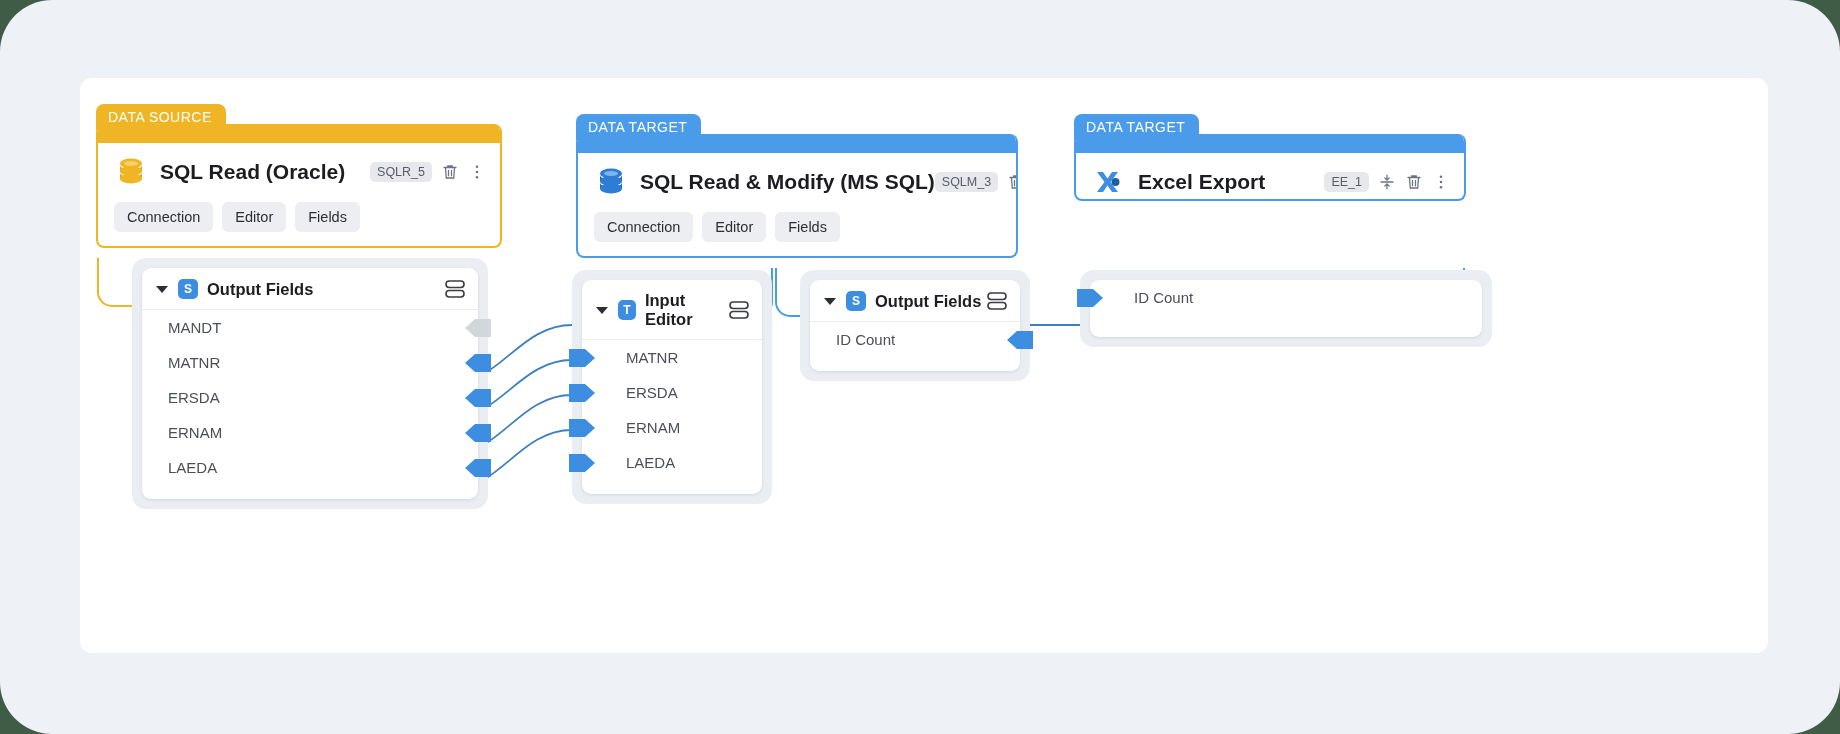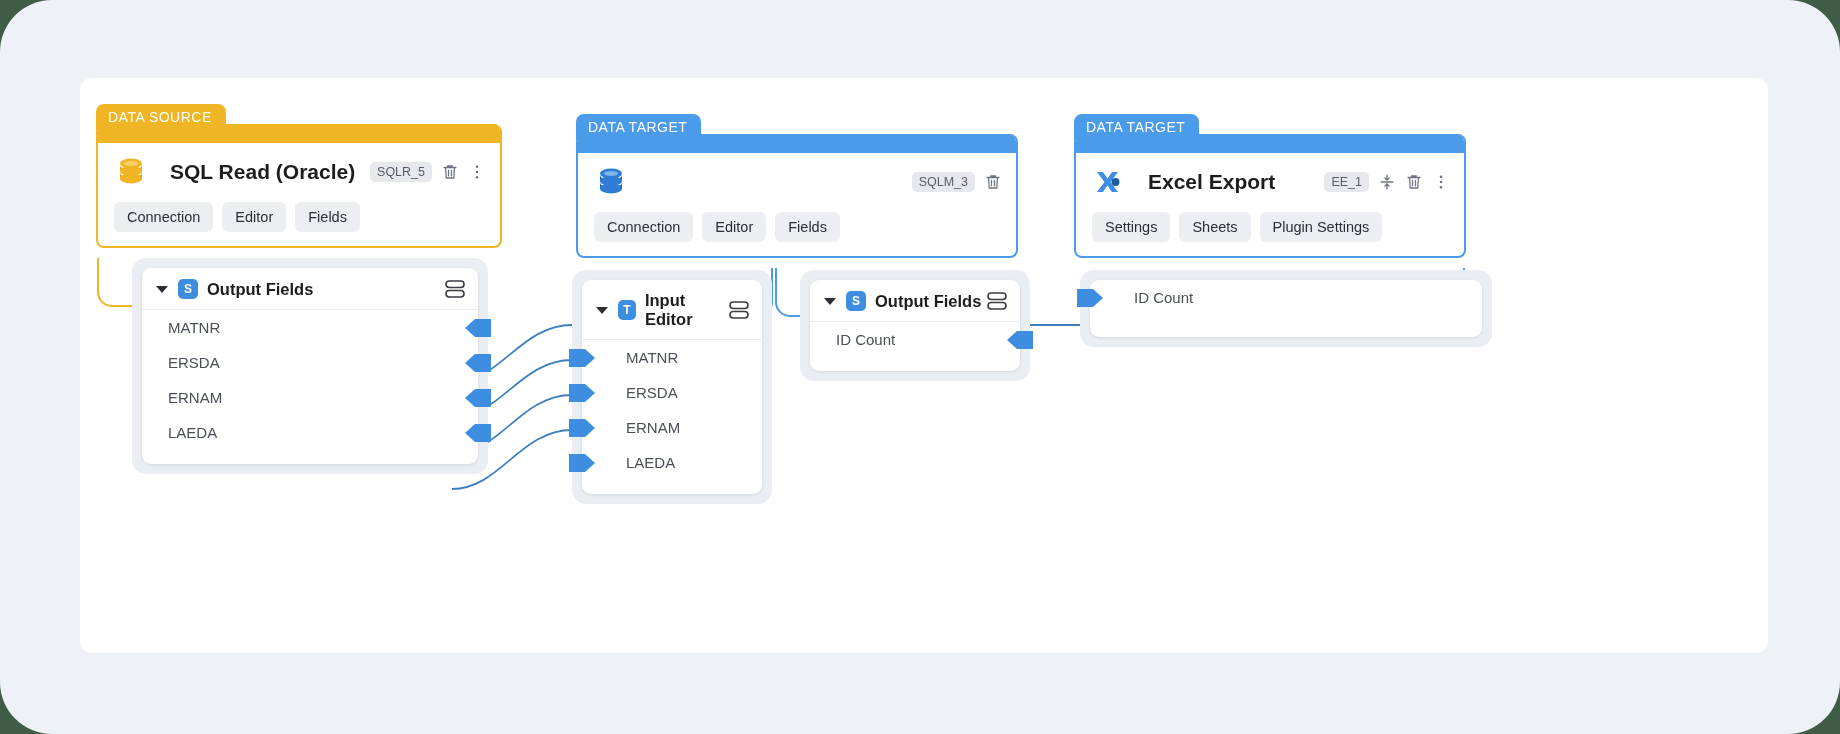--- a/index.html
+++ b/index.html
@@ -48,21 +48,21 @@
   .node-stripe {
     height: 19px; width: 100%;
   }
   .node-head {
     display: flex; align-items: center;
     padding: 12px 14px 0 16px;
   }
   .node-icon { width: 34px; height: 34px; flex: 0 0 34px; display: flex; align-items: center; justify-content: center; }
   .node-title {
     font-size: 21px; font-weight: bold; color: #1b1d21;
-    margin-left: 22px; white-space: nowrap;
+    margin-left: 12px; white-space: nowrap;
   }
   .head-right { margin-left: auto; display: flex; align-items: center; gap: 9px; }
   .badge {
     background: #e6e8ec; color: #575c66;
     font-size: 12.5px; border-radius: 5px;
     padding: 3px 7px; white-space: nowrap;
   }
   .hicon { width: 18px; height: 18px; color: #6d7380; display:block; }
   .tabs { display: flex; gap: 9px; padding: 13px 16px 14px 16px; }
   .tab {
@@ -190,20 +190,28 @@
           <span class="panel-title">Output Fields</span>
           <span class="list-icon">
             <svg width="22" height="20" viewBox="0 0 22 20" fill="none" stroke="#3a3d43" stroke-width="1.6">
               <rect x="2" y="2" width="18" height="6.5" rx="3.2"></rect>
               <rect x="2" y="11.5" width="18" height="6.5" rx="3.2"></rect>
             </svg>
           </span>
         </div>
         <div>
           <div class="field-row">
+            <span>MANDT</span>
+            <span class="port out">
+              <svg width="26" height="22" viewBox="0 0 26 22">
+                  <path d="M26 2 H10 L0 11 L10 20 H26 Z" fill="#d3d6db"></path>
+                </svg>
+            </span>
+          </div>
+          <div class="field-row">
             <span>MATNR</span>
             <span class="port out">
               <svg width="26" height="22" viewBox="0 0 26 22">
                   <path d="M26 2 H10 L0 11 L10 20 H26 Z" fill="#3d8ee0"></path>
                 </svg>
             </span>
           </div>
           <div class="field-row">
             <span>ERSDA</span>
             <span class="port out">
@@ -241,20 +249,21 @@
           <span class="node-icon">
             <svg width="28" height="30" viewBox="0 0 28 30">
               <ellipse cx="14" cy="6.5" rx="11" ry="5" fill="#2f7cd6"></ellipse>
               <ellipse cx="14" cy="6.5" rx="7" ry="2.6" fill="#7db6ee"></ellipse>
               <path d="M3 8 v5.5 a11 5 0 0 0 22 0 V8 a11 5 0 0 1 -22 0 z" fill="#1d66bd"></path>
               <ellipse cx="14" cy="14" rx="11" ry="5" fill="#2f7cd6"></ellipse>
               <path d="M3 15.5 v5.5 a11 5 0 0 0 22 0 V15.5 a11 5 0 0 1 -22 0 z" fill="#1d66bd"></path>
               <ellipse cx="14" cy="21.5" rx="11" ry="5" fill="#2f7cd6"></ellipse>
             </svg>
           </span>
+          <span class="node-title">SQL Read &amp; Modify (MS SQL)</span>
           <span class="head-right">
             <span class="badge">SQLM_3</span>
             <span>
               <svg class="hicon" viewBox="0 0 24 24" fill="none" stroke="currentColor" stroke-width="1.7" stroke-linecap="round">
                 <path d="M4 6h16M9 6V4h6v2M6 6l1 14h10l1-14M10 10v7M14 10v7"></path>
               </svg>
             </span>
 
           </span>
         </div>
@@ -377,25 +386,20 @@
             </span>
             <span>
               <svg class="hicon" viewBox="0 0 24 24" fill="currentColor">
                 <circle cx="12" cy="5" r="1.7"></circle>
                   <circle cx="12" cy="12" r="1.7"></circle>
                   <circle cx="12" cy="19" r="1.7"></circle>
               </svg>
             </span>
           </span>
         </div>
-        <div class="tabs">
-          <span class="tab">Settings</span>
-          <span class="tab">Sheets</span>
-          <span class="tab">Plugin Settings</span>
-        </div>
       </div>
     </div>
     <svg style="position:absolute;left:1326px;top:190px;" width="62" height="60">
       <path d="M58 0 V34 a14 14 0 0 1 -14 14 H0" fill="none" stroke="#4a9bea" stroke-width="2"></path>
     </svg>
 
     <div class="panel-wrap" style="left:1000px; top:192px; width:412px;">
       <div class="panel">
         <div>
           <div class="field-row pad-in">

